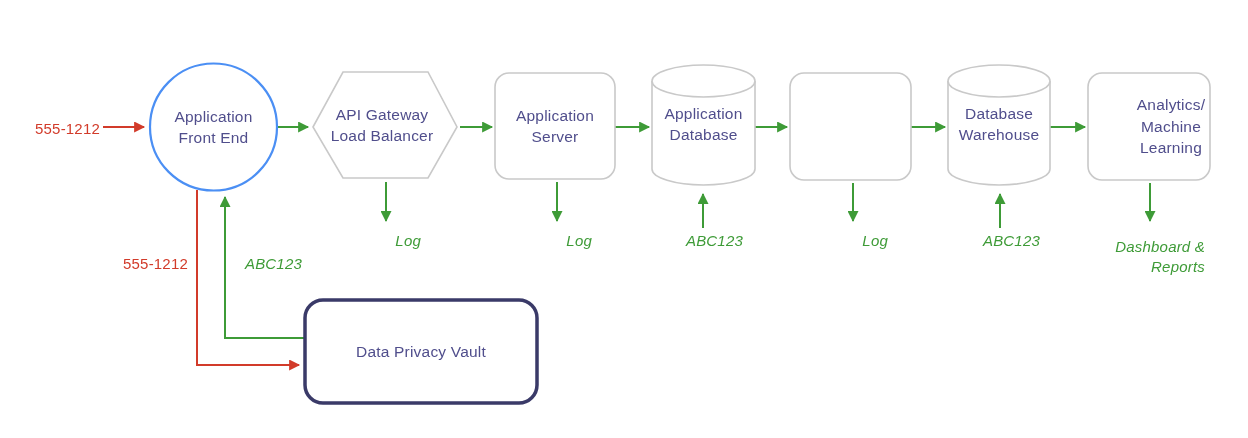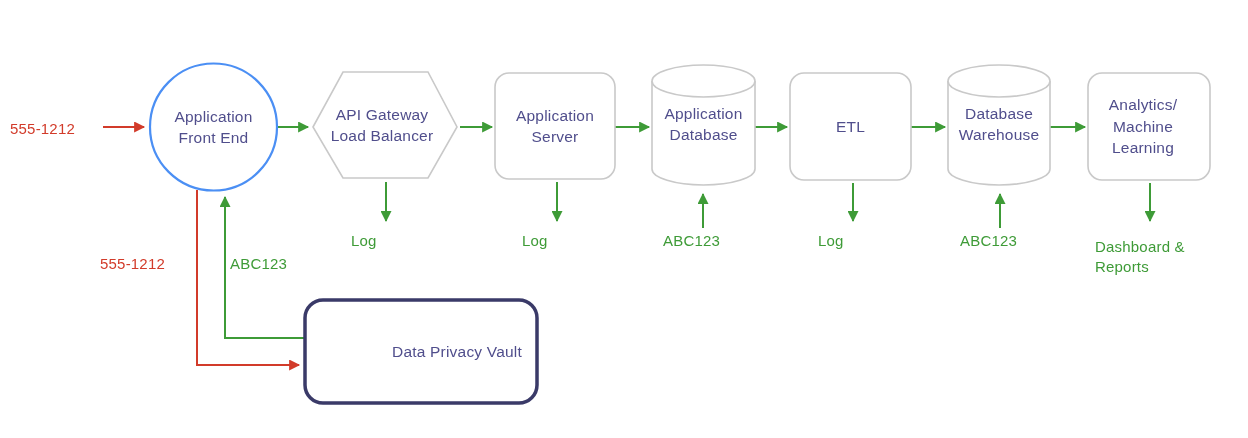--- a/index.html
+++ b/index.html
@@ -23,24 +23,24 @@
   .g-line{stroke:var(--flow-green);stroke-width:2;fill:none;}
   .r-line{stroke:var(--flow-red);stroke-width:2;fill:none;}
   .mk-g{fill:var(--flow-green);}
   .mk-r{fill:var(--flow-red);}
   .node-label{
     position:absolute;display:flex;align-items:center;justify-content:center;
     text-align:center;color:var(--text-purple);font-size:15.5px;line-height:1.38;
     letter-spacing:.2px;white-space:pre-line;pointer-events:none;
   }
   .flow-label{
-    position:absolute;text-align:left;font-size:15px;line-height:1.3;
+    position:absolute;text-align:right;font-size:15px;line-height:1.3;
     letter-spacing:.2px;white-space:pre-line;pointer-events:none;
   }
-  .green-text{color:var(--flow-green);}
+  .green-text{color:var(--flow-green);font-style:italic;}
   .red-text{color:var(--flow-red);}
 </style>
 </head>
 <body>
 
 <div class="canvas">
 
   <svg class="diagram-svg" width="1248" height="438" viewBox="0 0 1248 438">
     <defs>
       <marker id="arrowG" viewBox="0 0 10 10" refX="9" refY="5" markerUnits="userSpaceOnUse" markerWidth="13" markerHeight="11" orient="auto-start-reverse">
@@ -89,27 +89,26 @@
   </svg>
 
   <div class="node-label" style="left:152px;top:64px;width:123px;height:126px;">Application
 Front End</div>
   <div class="node-label" style="left:310px;top:72px;width:144px;height:106px;">API Gateway
 Load Balancer</div>
   <div class="node-label" style="left:495px;top:73px;width:120px;height:106px;">Application
 Server</div>
   <div class="node-label" style="left:652px;top:68px;width:103px;height:112px;">Application
 Database</div>
-  <div class="node-label" style="left:790px;top:73px;width:121px;height:107px;">ETL</div>
   <div class="node-label" style="left:948px;top:68px;width:102px;height:112px;">Database
 Warehouse</div>
-  <div class="node-label" style="left:1088px;top:73px;width:110px;height:107px;">Analytics/
+  <div class="node-label" style="left:1088px;top:73px;width:110px;height:107px;padding-left:28px;">Analytics/
 Machine
 Learning</div>
-  <div class="node-label" style="left:305px;top:300px;width:232px;height:103px;font-size:15.5px;margin-left:36px;">Data Privacy Vault</div>
+  <div class="node-label" style="left:305px;top:300px;width:232px;height:103px;font-size:15.5px;">Data Privacy Vault</div>
 
   <div class="flow-label red-text" style="left:10px;top:119px;width:90px;">555-1212</div>
   <div class="flow-label green-text" style="left:351px;top:231px;width:70px;">Log</div>
   <div class="flow-label green-text" style="left:522px;top:231px;width:70px;">Log</div>
   <div class="flow-label green-text" style="left:663px;top:231px;width:80px;">ABC123</div>
   <div class="flow-label green-text" style="left:818px;top:231px;width:70px;">Log</div>
   <div class="flow-label green-text" style="left:960px;top:231px;width:80px;">ABC123</div>
   <div class="flow-label green-text" style="left:1095px;top:237px;width:110px;">Dashboard &amp;
 Reports</div>
   <div class="flow-label red-text" style="left:100px;top:254px;width:88px;">555-1212</div>

